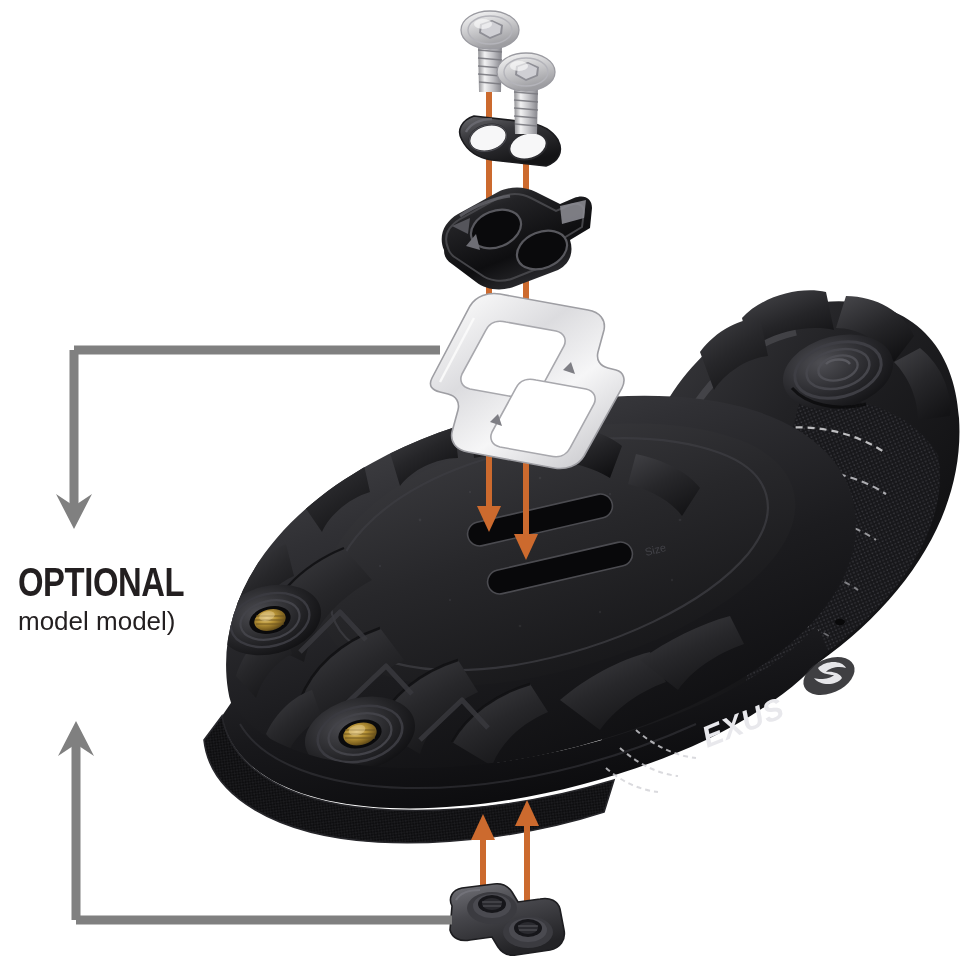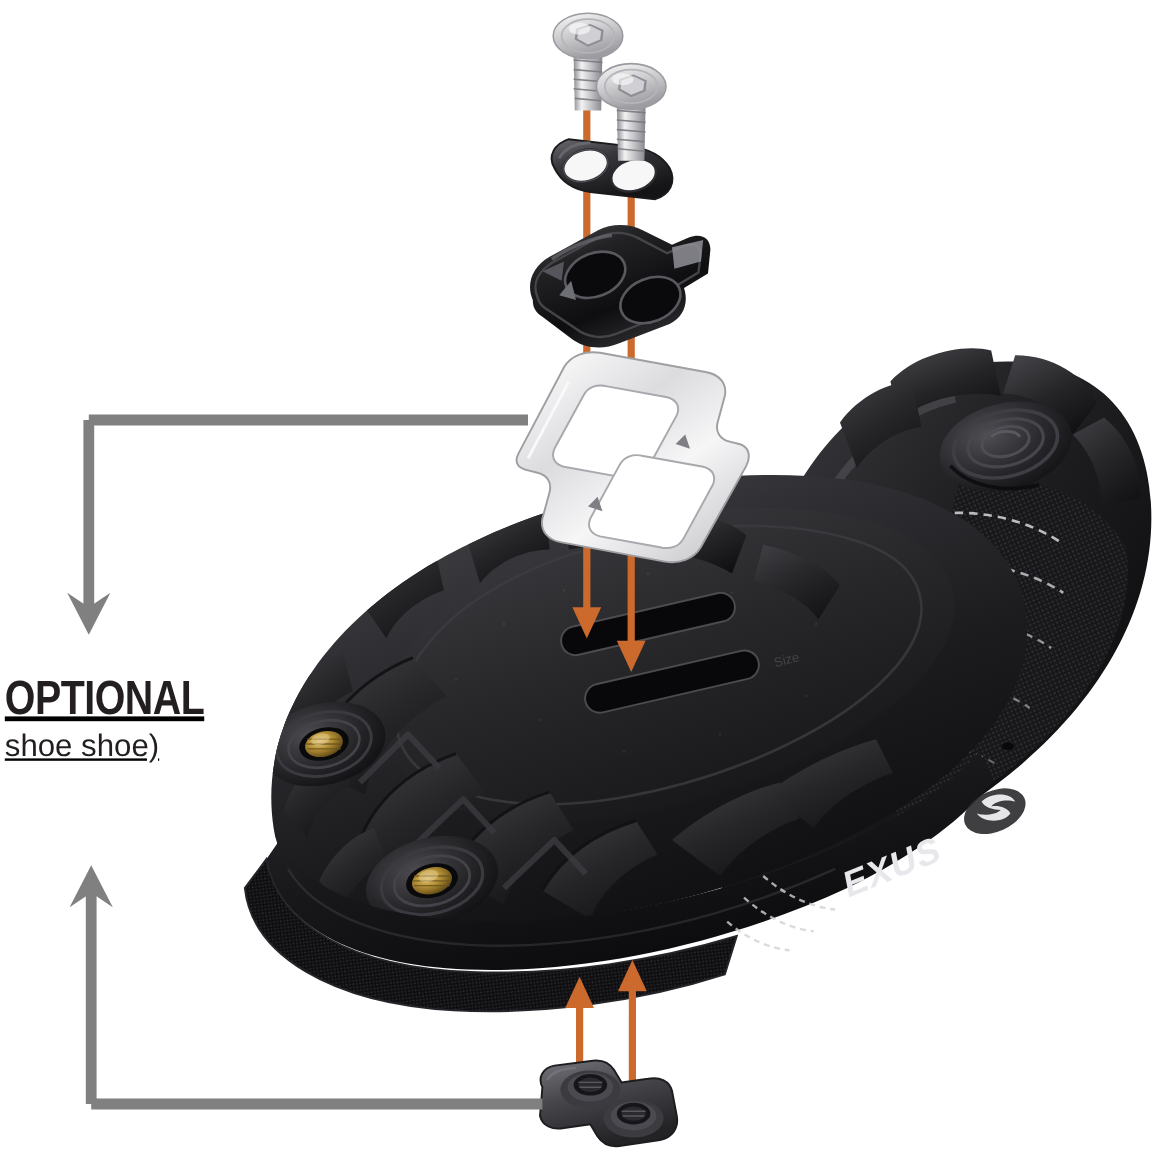--- a/index.html
+++ b/index.html
@@ -2,21 +2,21 @@
 <html><head>
 <meta charset="utf-8">
 <title>Cleat Installation Diagram</title>
 <style>
   html,body{margin:0;padding:0;background:#ffffff;}
   body{font-family:"Liberation Sans",sans-serif;}
   #stage{
     position:relative;width:969px;height:969px;background:#fff;overflow:hidden;
   }
   #stage svg.layer{position:absolute;left:0;top:0;width:969px;height:969px;}
-  .callout-wrap{position:absolute;left:0;top:560px;width:200px;text-decoration:underline;}
+  .callout-wrap{position:absolute;left:14px;top:560px;width:200px;}
   .callout-title{
     font-family:"Liberation Sans",sans-serif;
     font-weight:700;font-size:40px;line-height:44px;
     letter-spacing:-0.5px;color:#231f20;
     transform:scaleX(0.82);transform-origin:left center;
     white-space:nowrap;margin:0 0 2px 4px;
   }
   .callout-sub{
     font-family:"Liberation Sans",sans-serif;
     font-weight:400;font-size:26px;line-height:31px;color:#231f20;
@@ -443,16 +443,16 @@
 
     <g>
       <path d="M76,920 L452,920" stroke="#808080" stroke-width="9" fill="none"></path>
       <path d="M76,920 L76,740" stroke="#808080" stroke-width="9" fill="none"></path>
       <path d="M58,756 L76,721 L94,756 L76,744 Z" fill="#808080"></path>
     </g>
   </svg>
 
   <div class="callout-wrap">
     <div class="callout-title">OPTIONAL</div>
-    <div class="callout-sub">shoe shoe)</div>
+    <div class="callout-sub">model model)</div>
   </div>
 
 </div>
 
 </body></html>

